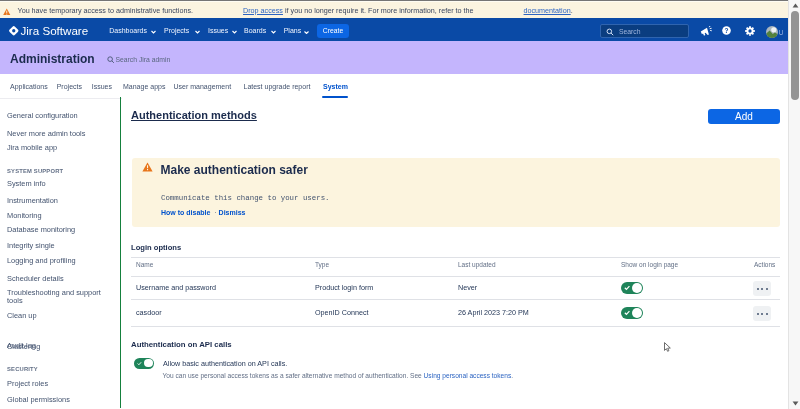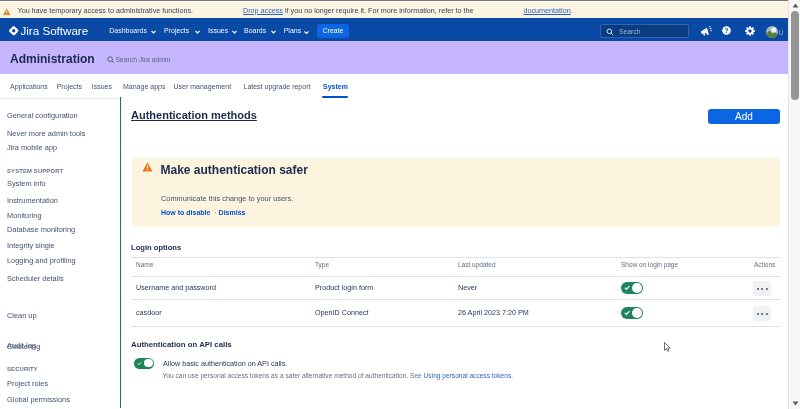--- a/index.html
+++ b/index.html
@@ -44,21 +44,21 @@
 #main h2 { position:absolute; left:9px; top:10.5px; font-size:11px; font-weight:700; color:#1b2b4d;text-decoration:underline; }
 #addBtn { position:absolute; left:586px; top:10.5px; width:72px; height:15.5px; background:#0c66e4; border-radius:3px;
   color:#fff; font-size:10px; font-weight:500; text-align:center; line-height:15.5px; }
 #desc { position:absolute; left:9.5px; top:34px; font-size:7.2px; color:#42526e; white-space:nowrap; }
 #desc a { color:#0052cc; text-decoration:none; }
 
 
 #warnBox { position:absolute; left:10px; top:59.5px; width:647.5px; height:69px; background:#fcf4de; border-radius:3px; }
 #warnBox .tt { position:absolute; left:28.5px; top:5px; font-size:12px; font-weight:700; color:#1b2b4d; }
 #warnBox .b1 { position:absolute; left:29px; top:21.5px; font-size:7.25px; color:#42526e; white-space:nowrap; }
-#warnBox .b2 { position:absolute; left:29px; top:36.5px; font-size:7.4px; color:#42526e; }
+#warnBox .b2 { position:absolute; left:29px; top:36.5px; font-size:7.4px; color:#42526e;font-family:Liberation Mono, monospace; }
 #warnBox .lk { position:absolute; left:29px; top:51.2px; font-size:7px; font-weight:700; color:#0052cc; }
 #warnBox .lk .dot { color:#6b778c; font-weight:400; }
 
 
 #loginTitle { position:absolute; left:9px; top:144.5px; font-size:7.6px; font-weight:700; color:#1b2b4d; }
 .hline { position:absolute; left:9px; width:648.5px; height:1px; background:#dfe1e6; }
 .thc { position:absolute; font-size:6.5px; color:#626f86; }
 .tdc { position:absolute; font-size:7.2px; color:#243757; }
 
 
@@ -188,20 +188,21 @@
   <span class="it" style="top:31.5px">Never more admin tools</span>
   <span class="it" style="top:45.5px">Jira mobile app</span>
   <span class="hd" style="top:70.5px">SYSTEM SUPPORT</span>
   <span class="it" style="top:81.5px">System info</span>
   <span class="it" style="top:98.5px">Instrumentation</span>
   <span class="it" style="top:114px">Monitoring</span>
   <span class="it" style="top:128px">Database monitoring</span>
   <span class="it" style="top:143.5px">Integrity single</span>
   <span class="it" style="top:159px">Logging and profiling</span>
   <span class="it" style="top:176.5px">Scheduler details</span>
+  <span class="it" style="top:191.5px;white-space:normal;width:96px;line-height:8.6px">Troubleshooting and support tools</span>
   <span class="it" style="top:214px">Clean up</span>
   <span class="it" style="top:244px">Audit log</span>
   <span class="it" style="top:245px">Clustering</span>
   <span class="hd" style="top:269px">SECURITY</span>
   <span class="it" style="top:282px">Project roles</span>
   <span class="it" style="top:297.5px">Global permissions</span>
 </div>
 
 <div id="main">
   <h2>Authentication methods</h2>

